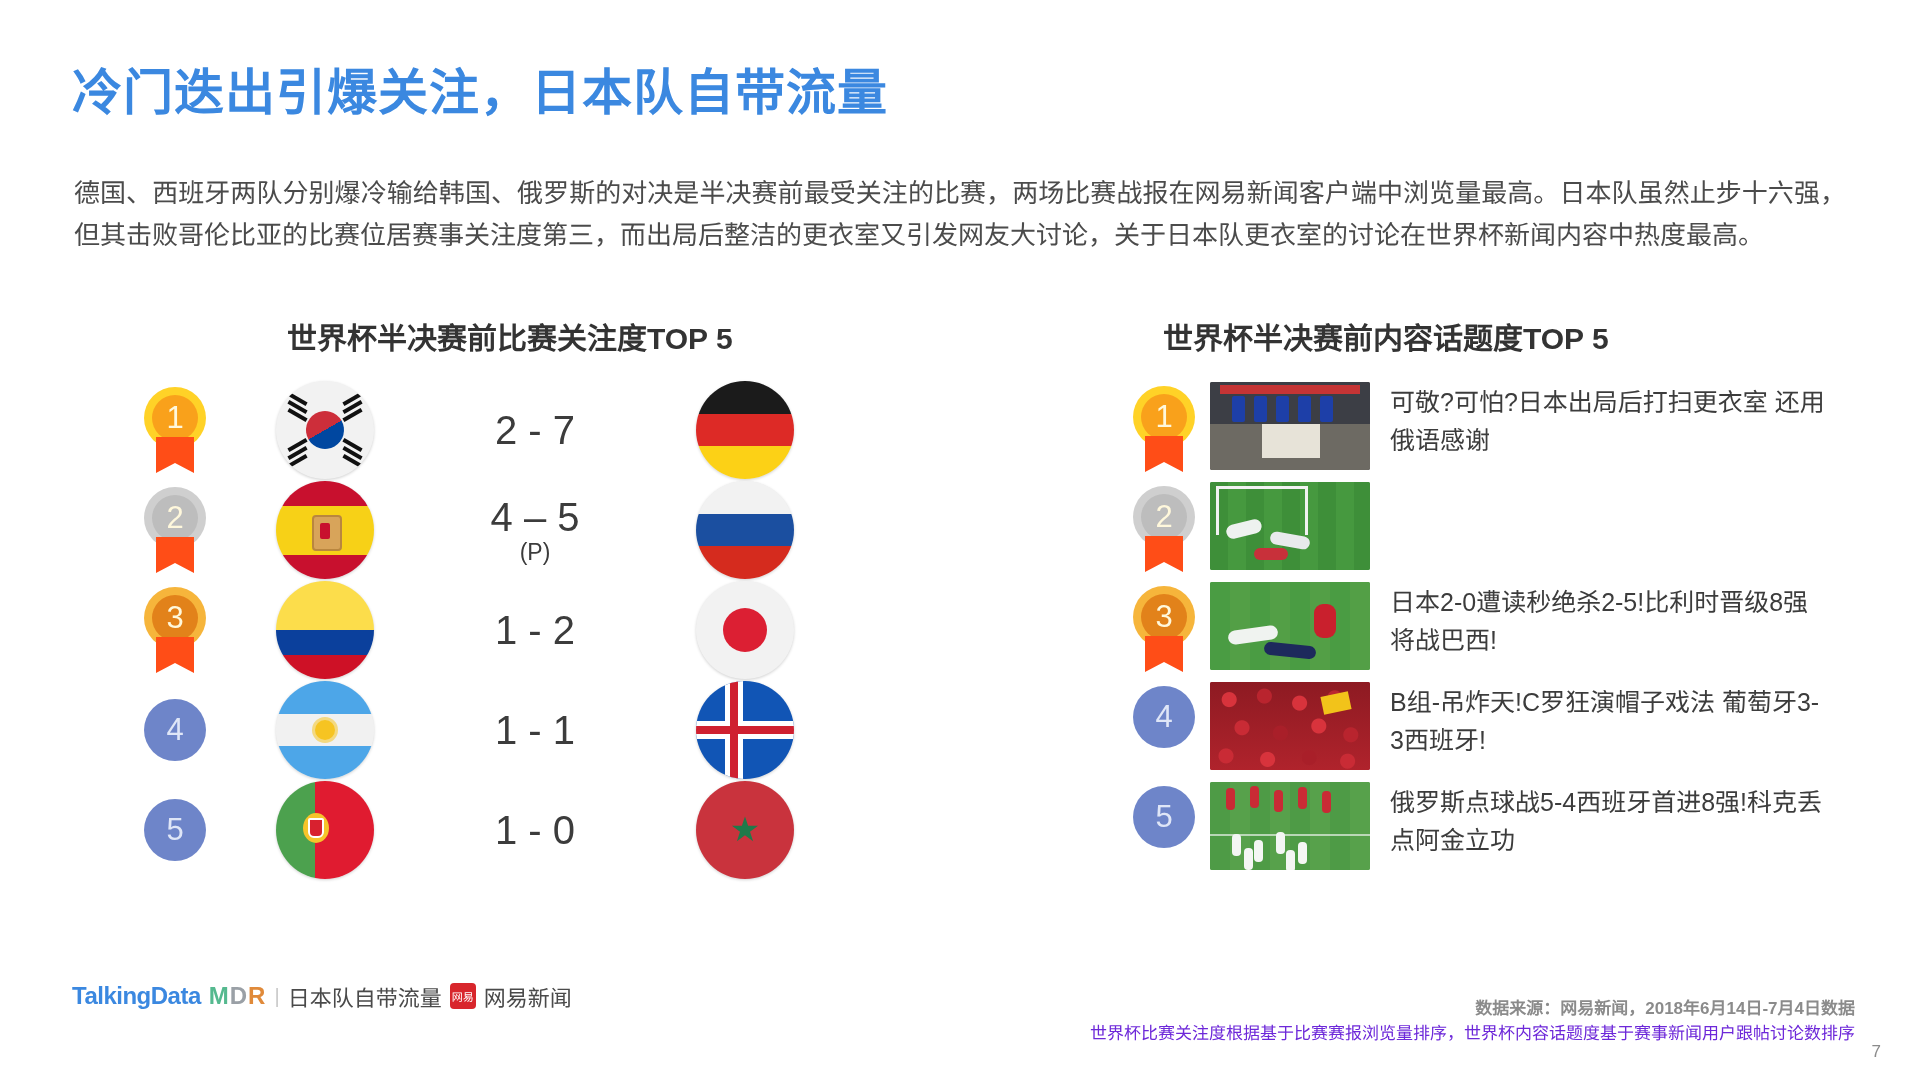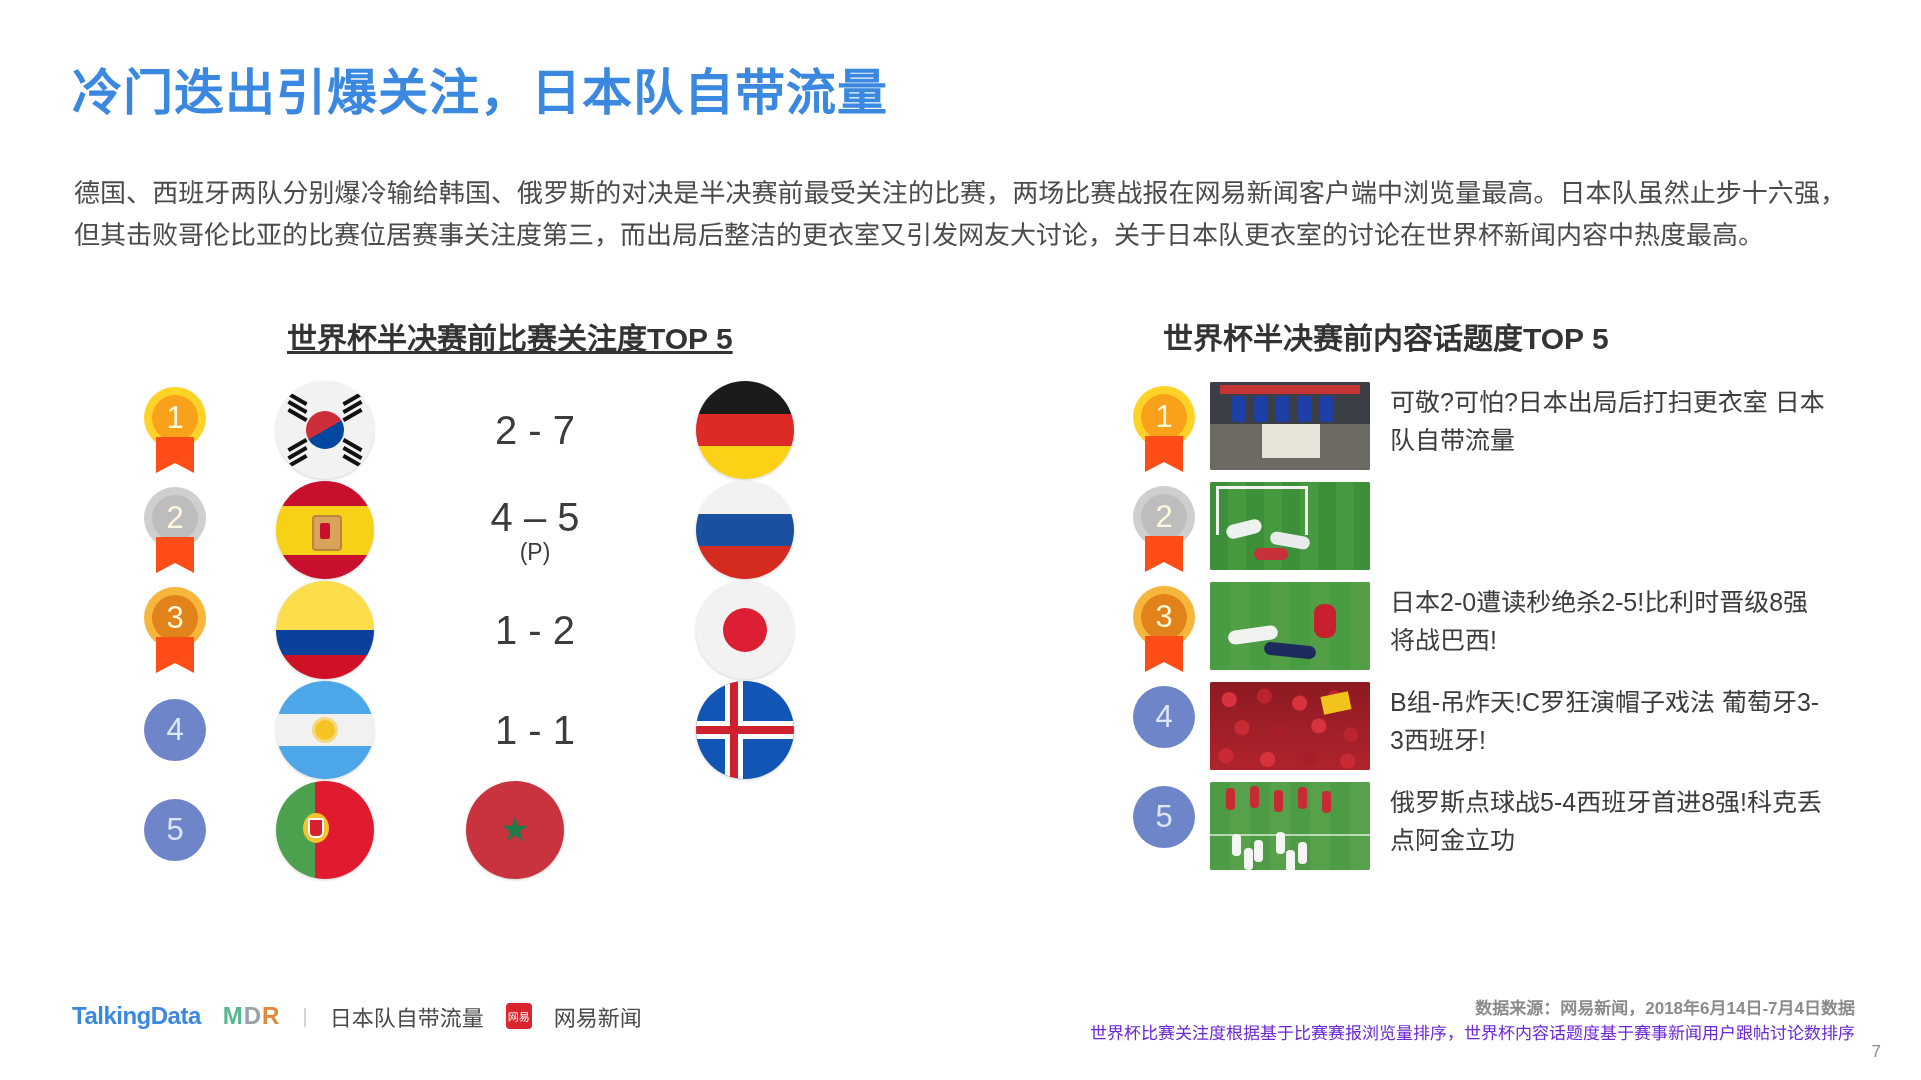--- a/index.html
+++ b/index.html
@@ -24,21 +24,21 @@
     position:absolute;left:74px;top:172px;width:1772px;
     font-size:26px;line-height:42px;color:#4b4b4b;
     text-align:justify;
   }
 
   
   .sec-head{
     position:absolute;font-size:30px;font-weight:bold;color:#333333;
     white-space:nowrap;
   }
-  #head-left{left:287px;top:314px;text-decoration:underline;}
+  #head-left{left:287px;top:314px;}
   #head-right{left:1163px;top:314px;}
 
   
   .left-panel{position:absolute;left:120px;top:380px;width:800px;}
   .match-row{
     position:relative;height:100px;margin-bottom:0;
     display:flex;align-items:center;
   }
   .rank-cell{width:110px;display:flex;justify-content:center;align-items:center;}
   .flag-cell{width:190px;display:flex;justify-content:center;align-items:center;}
@@ -214,21 +214,21 @@
     background:repeating-linear-gradient(90deg,#4e9b46 0 20px,#57a14b 20px 40px);}
   .th-celeb .line{position:absolute;left:0;top:52px;width:100%;height:2px;background:#e6efe6;opacity:.7;}
   .th-celeb .wg{position:absolute;width:9px;height:22px;background:#f4f6f4;border-radius:4px;}
   .th-celeb .rd{position:absolute;width:9px;height:22px;background:#c92b35;border-radius:4px;}
 
   
   .src1{position:absolute;right:66px;top:994px;font-size:17px;color:#8b8b8b;text-align:right;font-weight:bold;}
   .src2{position:absolute;right:66px;top:1019px;font-size:17px;color:#6d28d9;text-align:right;}
   .pageno{position:absolute;right:40px;top:1042px;font-size:17px;color:#8b8b8b;}
 
-  .logos{position:absolute;left:72px;top:1000px;display:flex;align-items:center;gap:22px;}
+  .logos{position:absolute;left:72px;top:980px;display:flex;align-items:center;gap:8px;}
   .logo-td{font-size:24px;font-weight:bold;color:#3b88e0;letter-spacing:-.5px;}
   .logo-mdr{font-size:24px;font-weight:bold;letter-spacing:1px;}
   .logo-mdr .m{color:#55b98f;} .logo-mdr .d{color:#9aa0a6;} .logo-mdr .r{color:#e08a3a;}
   .logo-sep{color:#c9c9c9;font-size:20px;}
   .logo-mt{font-size:22px;color:#4a4a4a;}
   .logo-163box{width:26px;height:26px;background:#d8262c;border-radius:4px;display:flex;align-items:center;justify-content:center;color:#fff;font-size:11px;}
   .logo-163{font-size:22px;color:#4a4a4a;}
 </style>
 </head>
 <body>
@@ -376,20 +376,23 @@
           <span>5</span>
         </div>
       </div>
       <div class="flag-cell">
         <div class="flag f-pt">
           <div class="grn"></div>
             <div class="red"></div>
             <div class="arm"></div>
         </div>
       </div>
+      <div class="score-cell">
+        <span>1 - 0</span>
+      </div>
       <div class="flag-cell">
         <div class="flag f-ma">
           <div class="star">★</div>
         </div>
       </div>
     </div>
 
   </div>
 
   <div class="right-panel">
@@ -409,21 +412,21 @@
         <div class="wall"></div>
           <div class="banner"></div>
         <div class="seat" style="left:22px"></div>
           <div class="seat" style="left:44px"></div>
         <div class="seat" style="left:66px"></div>
           <div class="seat" style="left:88px"></div>
         <div class="seat" style="left:110px"></div>
         <div class="floor"></div>
           <div class="table"></div>
       </div>
-      <div class="news-text">可敬?可怕?日本出局后打扫更衣室 日本队自带流量</div>
+      <div class="news-text">可敬?可怕?日本出局后打扫更衣室 还用俄语感谢</div>
     </div>
 
     <div class="news-row">
       <div class="news-rank">
         <div class="medal m2">
           <div class="disc">
               <div class="inner">
                 <span>2</span>
               </div>
             </div>

